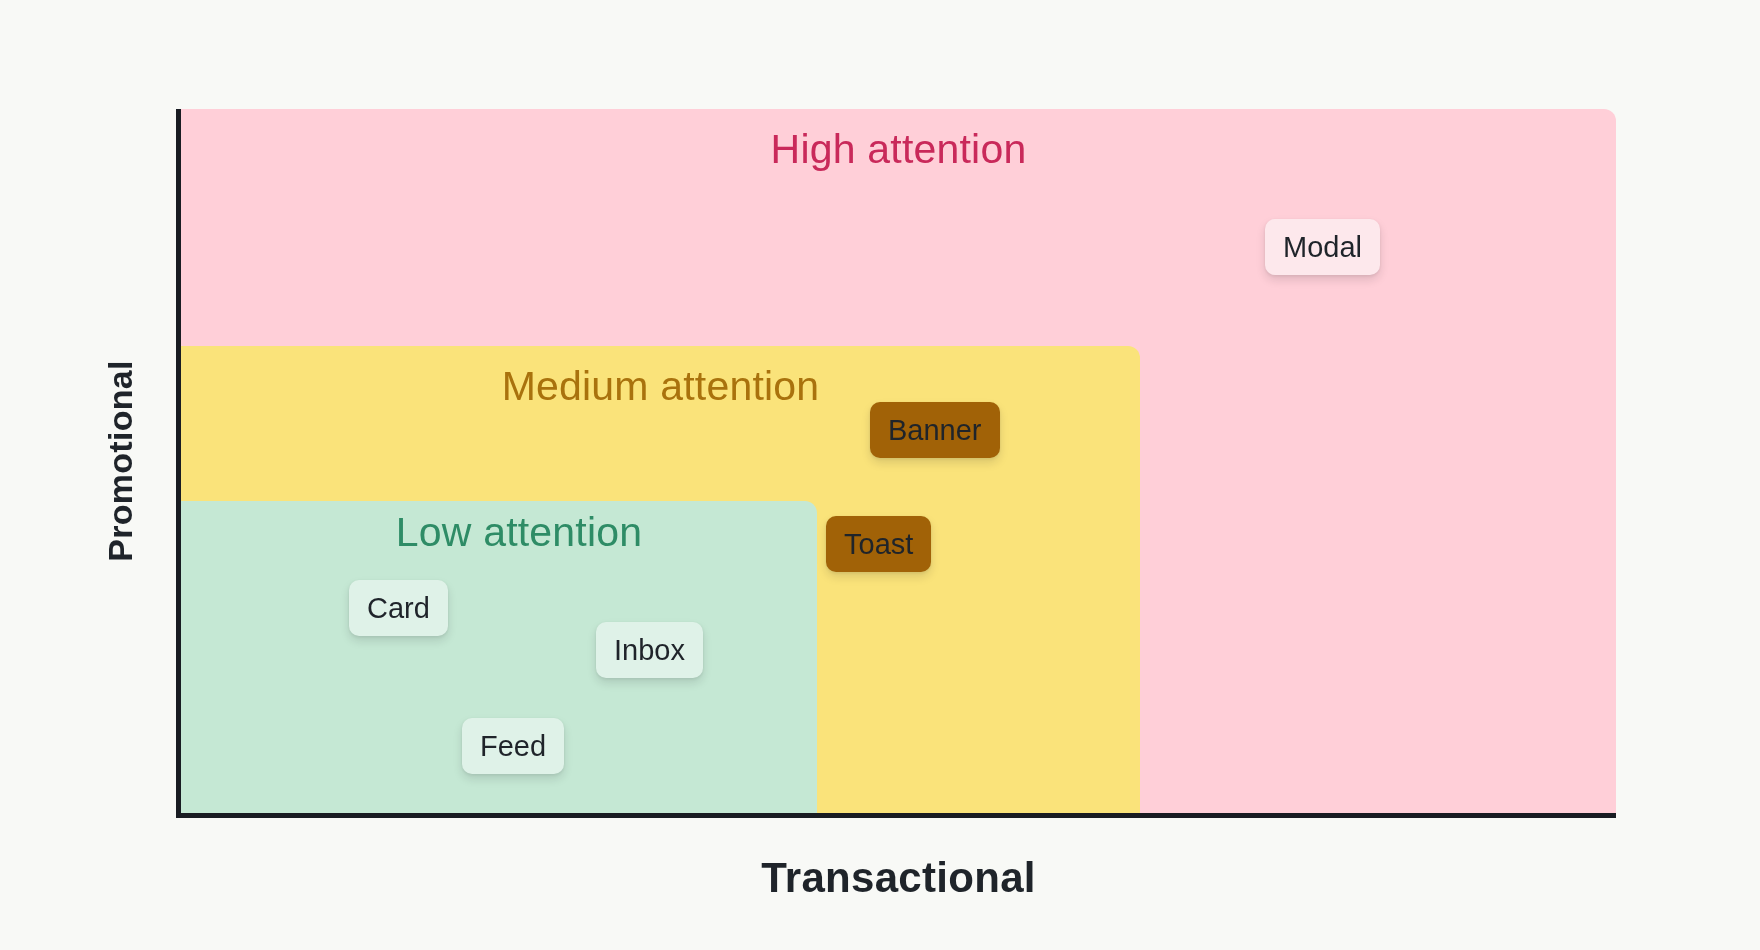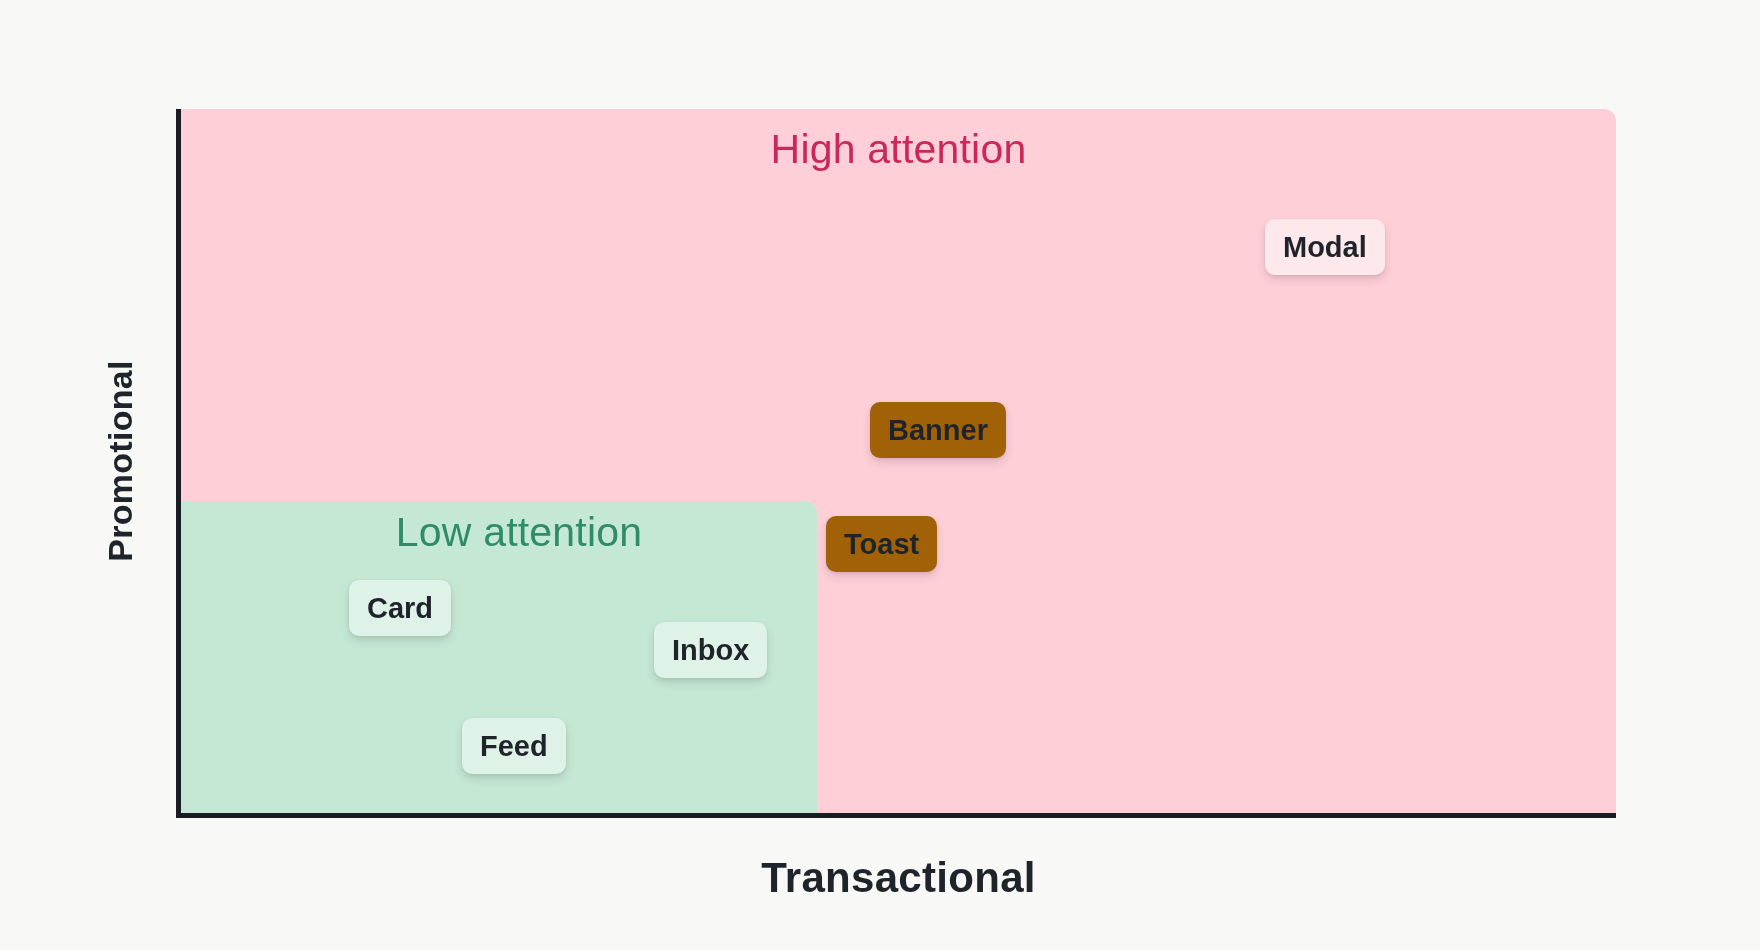--- a/index.html
+++ b/index.html
@@ -57,34 +57,34 @@
   
   .chip {
     position: absolute;
     height: 56px;
     padding: 0 18px;
     display: flex;
     align-items: center;
     justify-content: center;
     border-radius: 10px;
     font-size: 29px;
-    font-weight: 700;
+    font-weight: 400;
     color: #1F242A;
     white-space: nowrap;
     box-shadow: 0 5px 10px rgba(20,24,31,0.13), 0 1px 3px rgba(20,24,31,0.08);
   }
   .chip-pink   { background: #FDE8EC; }
   .chip-yellow { background: #a16207; }
   .chip-green  { background: #DFF2E8; }
 
   .chip-modal  { left: 1265px; top: 219px; }
   .chip-banner { left: 870px;  top: 402px; }
   .chip-toast  { left: 826px;  top: 516px; }
   .chip-card   { left: 349px;  top: 580px; }
-  .chip-inbox  { left: 654px;  top: 622px; }
+  .chip-inbox  { left: 596px;  top: 622px; }
   .chip-feed   { left: 462px;  top: 718px; padding-left: 18px; }
 
   
   .x-axis-label {
     position: absolute;
     left: 181px; top: 854px;
     width: 1435px;
     text-align: center;
     font-size: 42px;
     font-weight: 700;
@@ -109,20 +109,23 @@
 
   <div class="y-axis-label">Promotional</div>
 
   <div class="axis-v"></div>
   <div class="axis-h"></div>
 
   <div class="region region-high">
     <div class="region-title">High attention</div>
   </div>
 
+  <div class="region region-medium">
+    <div class="region-title">Medium attention</div>
+  </div>
 
   <div class="region region-low">
     <div class="region-title">Low attention</div>
   </div>
 
   <div class="chip chip-pink chip-modal">Modal</div>
 
   <div class="chip chip-yellow chip-banner">Banner</div>
 
   <div class="chip chip-yellow chip-toast">Toast</div>

